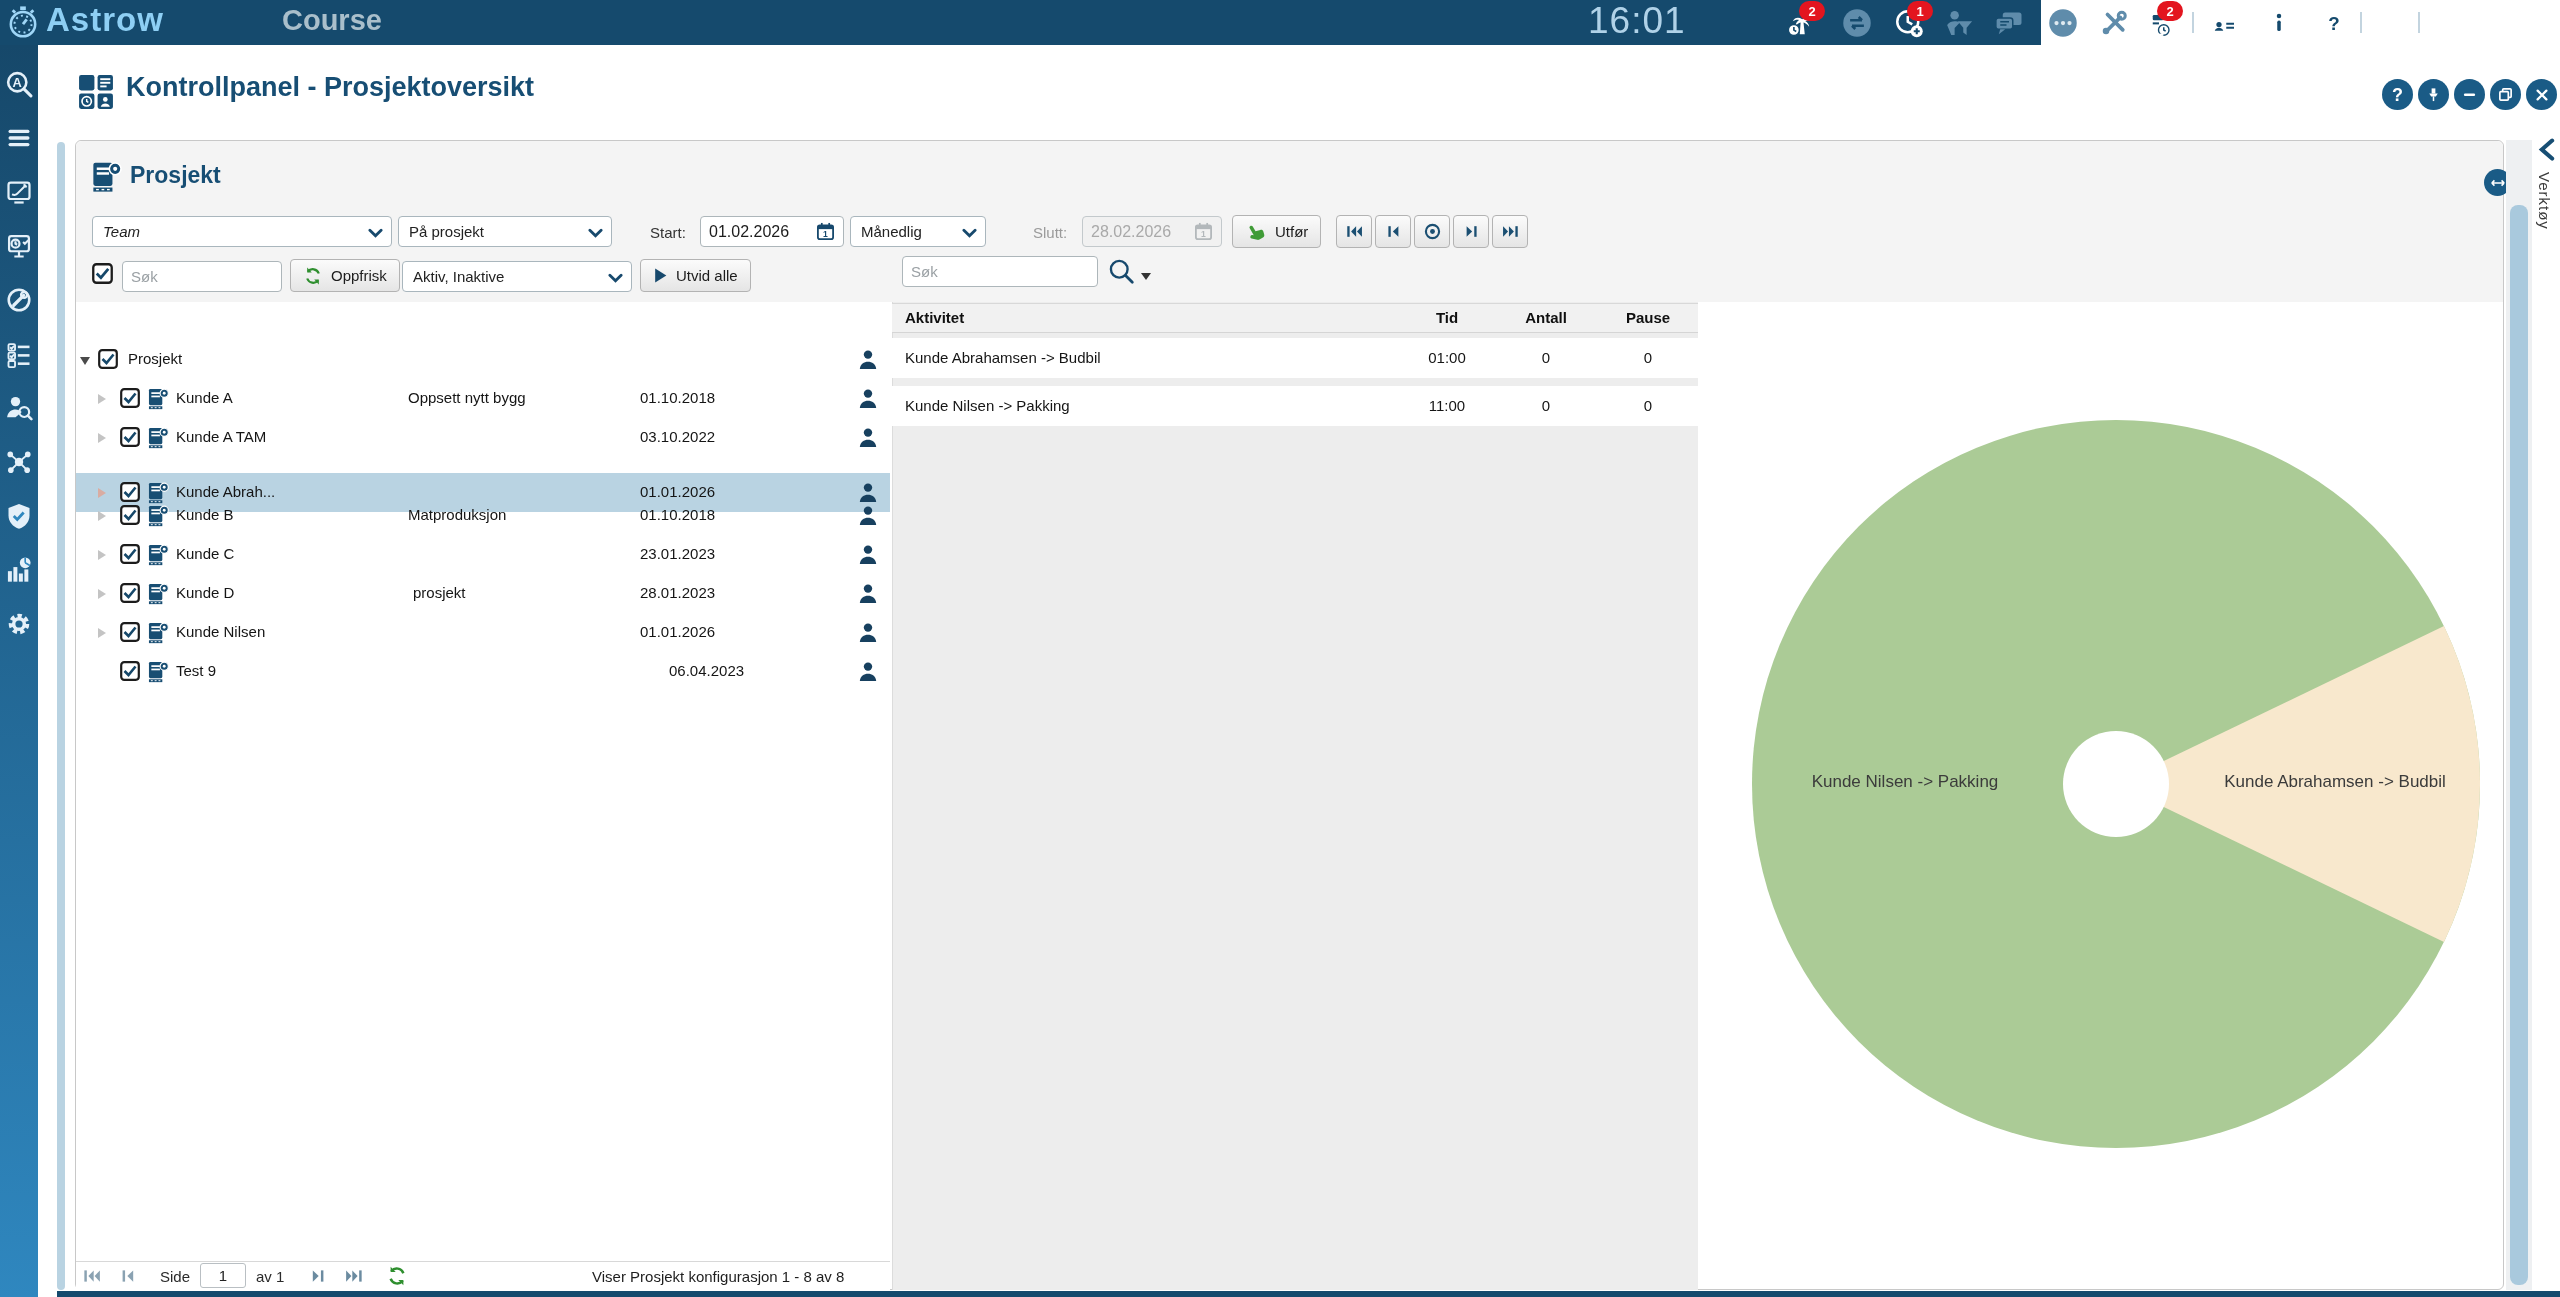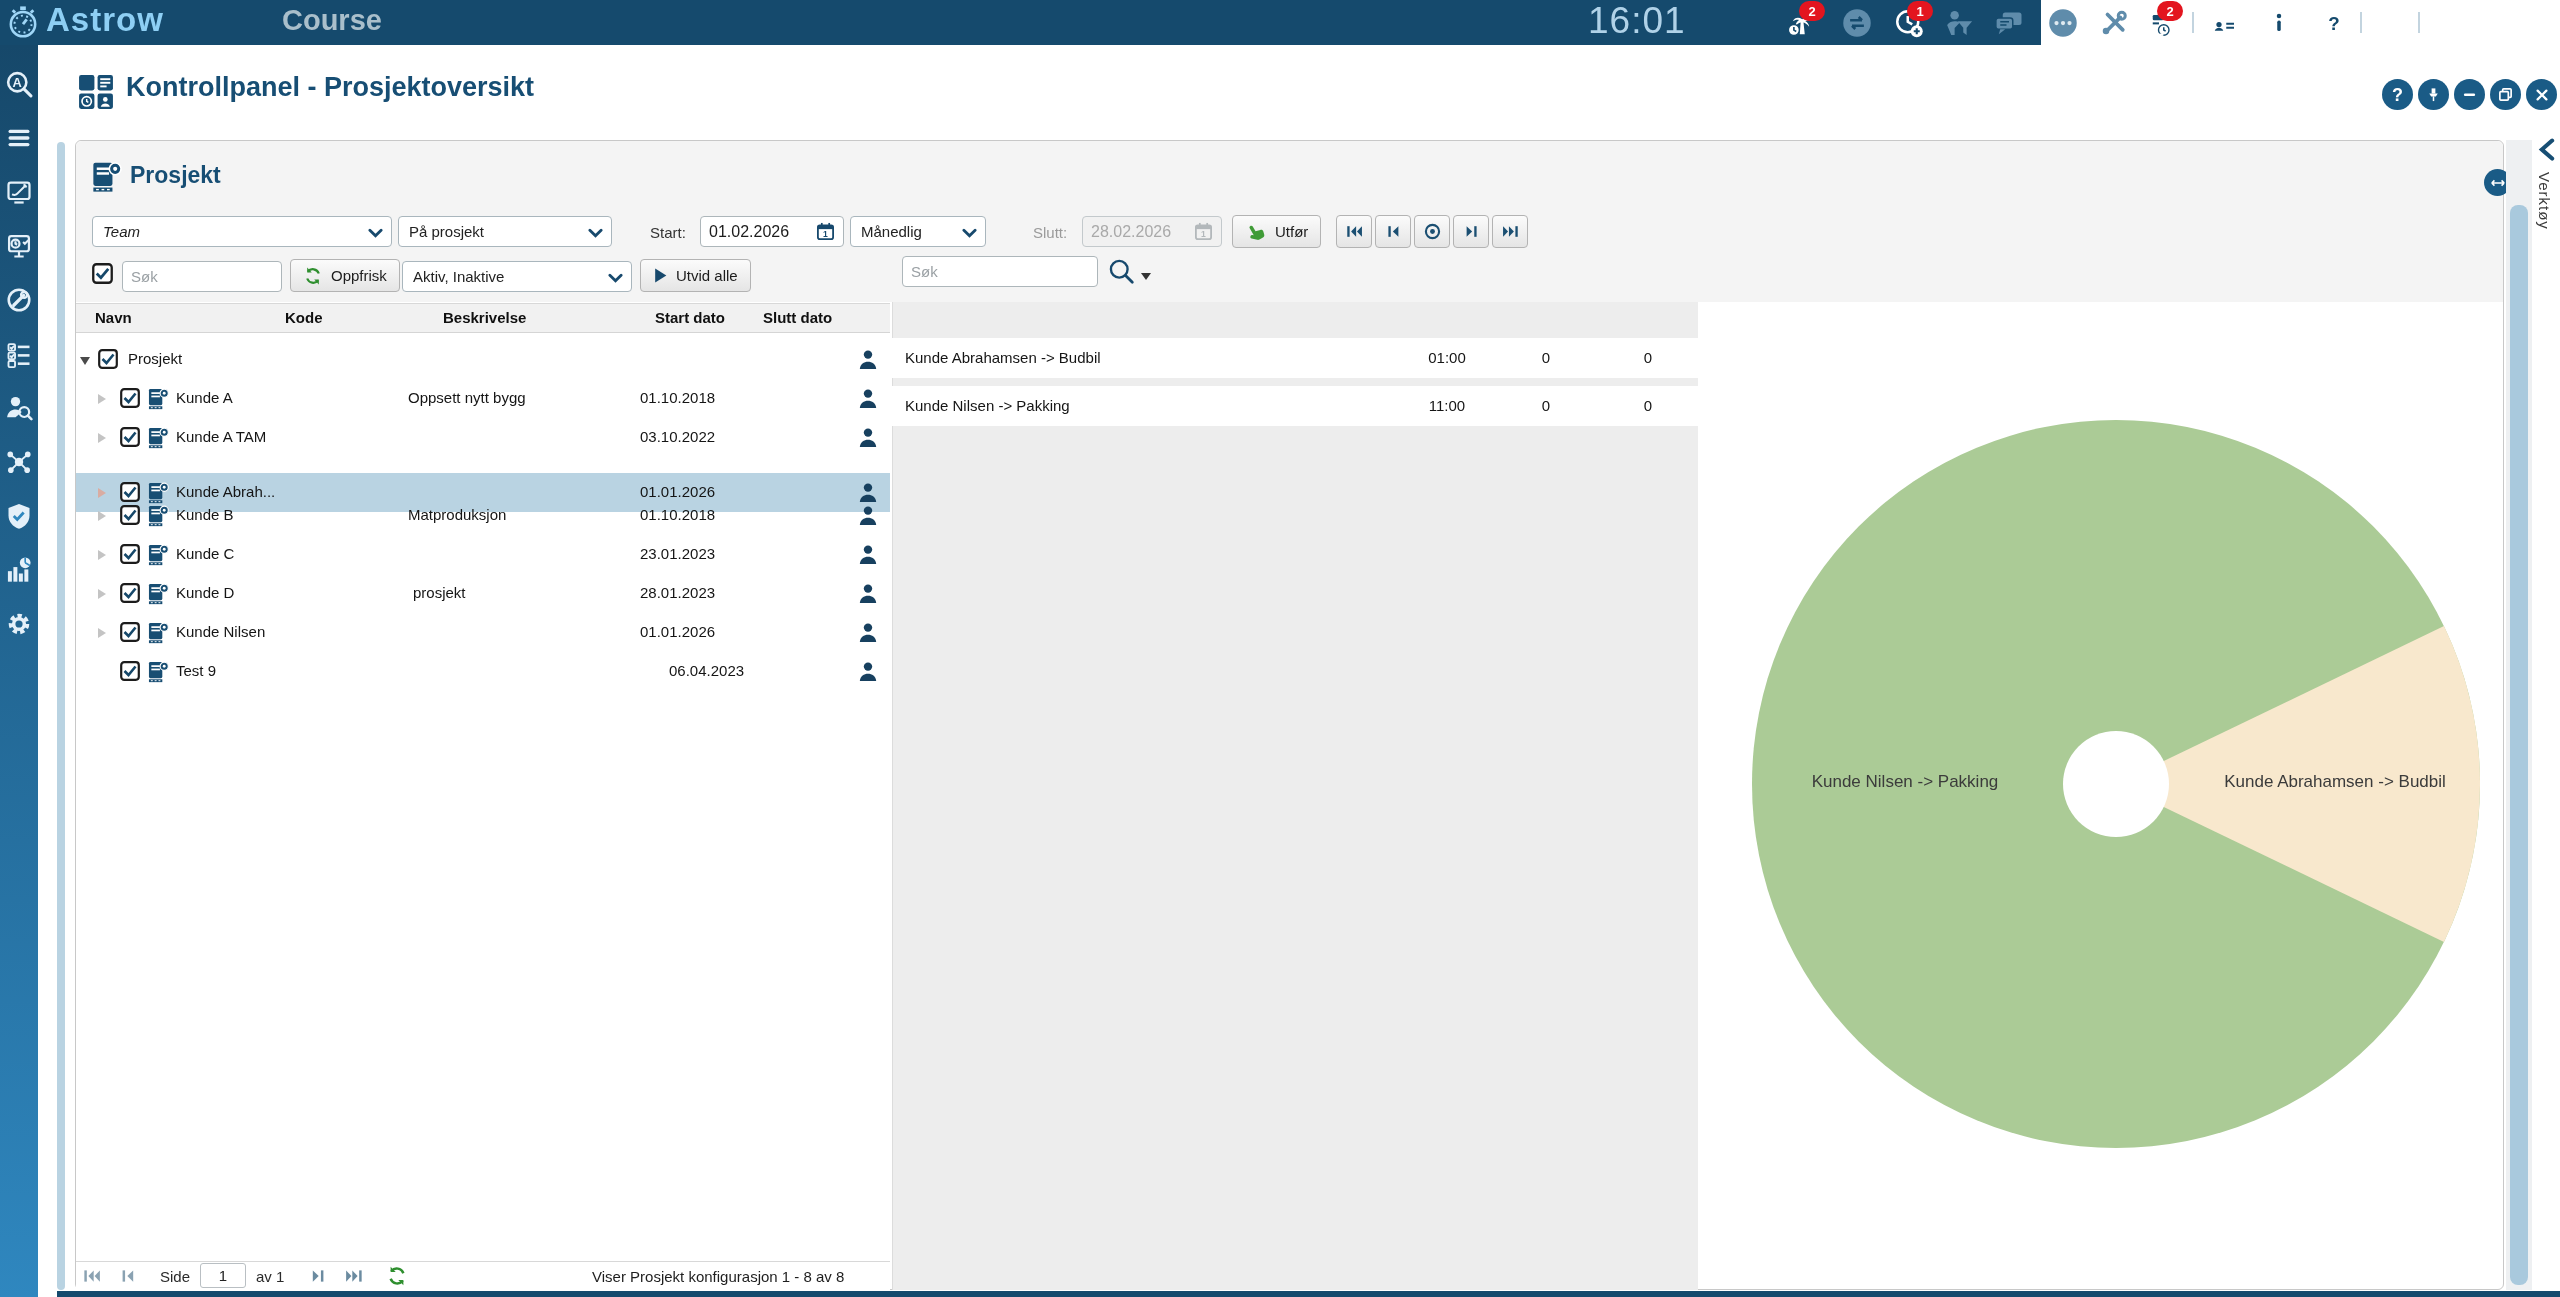--- a/index.html
+++ b/index.html
@@ -505,27 +505,20 @@
   </button>
   <input class="inp" style="left: 902px; top: 256px; width: 196px;" placeholder="Søk">
   <div class="ab" style="left:1108px;top:258px;width:27px;height:27px">
     <svg viewBox="0 0 24 24">
         <circle cx="10" cy="10" r="7.4" fill="none" stroke="#17496d" stroke-width="2.1"></circle>
         <path d="M15.6 15.6l6 6" stroke="#17496d" stroke-width="2.5" stroke-linecap="round"></path>
       </svg>
   </div>
   <div class="ab" style="left:1141px;top:273px;width:0;height:0;border-top:7px solid #333;border-left:5px solid transparent;border-right:5px solid transparent;cursor:pointer"></div>
 
-  <div class="hdrbar" style="left:76px;width:814px">
-    <span class="hcell" style="left:19px">Navn</span>
-    <span class="hcell" style="left:209px">Kode</span>
-    <span class="hcell" style="left:367px">Beskrivelse</span>
-    <span class="hcell" style="left:579px">Start dato</span>
-    <span class="hcell" style="left:687px">Slutt dato</span>
-  </div>
 
   <div class="trow" style="top:340px">
     <span class="ar-e" style="left:4px"></span>
     <span class="rcb" style="left:22px">
         <svg viewBox="0 0 20 20">
           <rect x="1.2" y="1.2" width="17.6" height="17.6" rx="3" fill="#fff" stroke="#1c1c1c" stroke-width="2.2"></rect>
           <path d="M4.5 10l4 4 7-8.5" stroke="#16486a" stroke-width="2.6" fill="none"></path>
         </svg>
       </span>
     <span class="tcell" style="left:52px">Prosjekt</span>
@@ -781,20 +774,26 @@
     <span class="tcell" style="left:593px">06.04.2023</span>
     <span class="pers">
         <svg viewBox="0 0 20 21" fill="#17405f">
           <circle cx="10" cy="5.6" r="4.2"></circle>
           <path d="M1.8 20c.5-5.2 4.2-7.2 8.2-7.2s7.7 2 8.2 7.2z"></path>
         </svg>
       </span>
   </div>
 
   <div class="act-bg"></div>
+  <div class="hdrbar" style="left:892px;width:806px">
+    <span class="hcell" style="left:13px">Aktivitet</span>
+    <span class="hcell" style="left:525px;width:60px;text-align:center">Tid</span>
+    <span class="hcell" style="left:624px;width:60px;text-align:center">Antall</span>
+    <span class="hcell" style="left:726px;width:60px;text-align:center">Pause</span>
+  </div>
   <div class="arow" style="top:338px">
     <span class="acell" style="left:13px">Kunde Abrahamsen -&gt; Budbil</span>
     <span class="acell" style="left:525px;width:60px;text-align:center">01:00</span>
     <span class="acell" style="left:624px;width:60px;text-align:center">0</span>
     <span class="acell" style="left:726px;width:60px;text-align:center">0</span>
   </div>
   <div class="arow" style="top:386px">
     <span class="acell" style="left:13px">Kunde Nilsen -&gt; Pakking</span>
     <span class="acell" style="left:525px;width:60px;text-align:center">11:00</span>
     <span class="acell" style="left:624px;width:60px;text-align:center">0</span>

